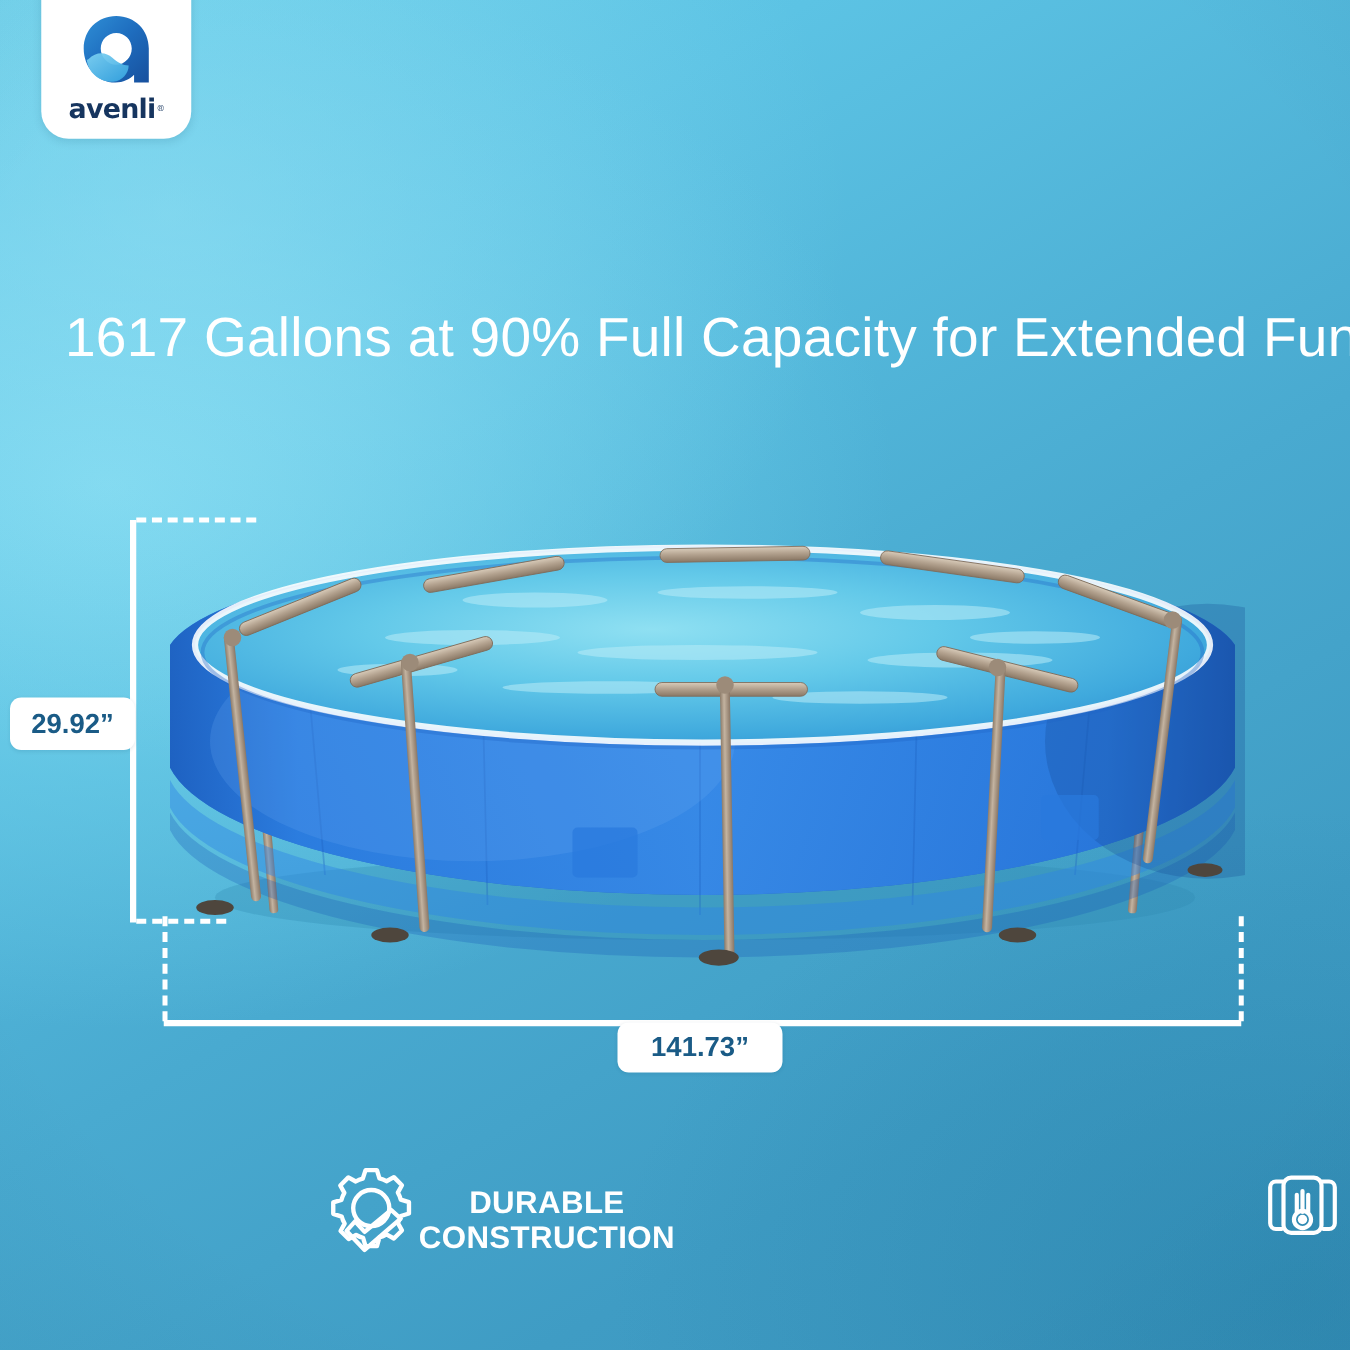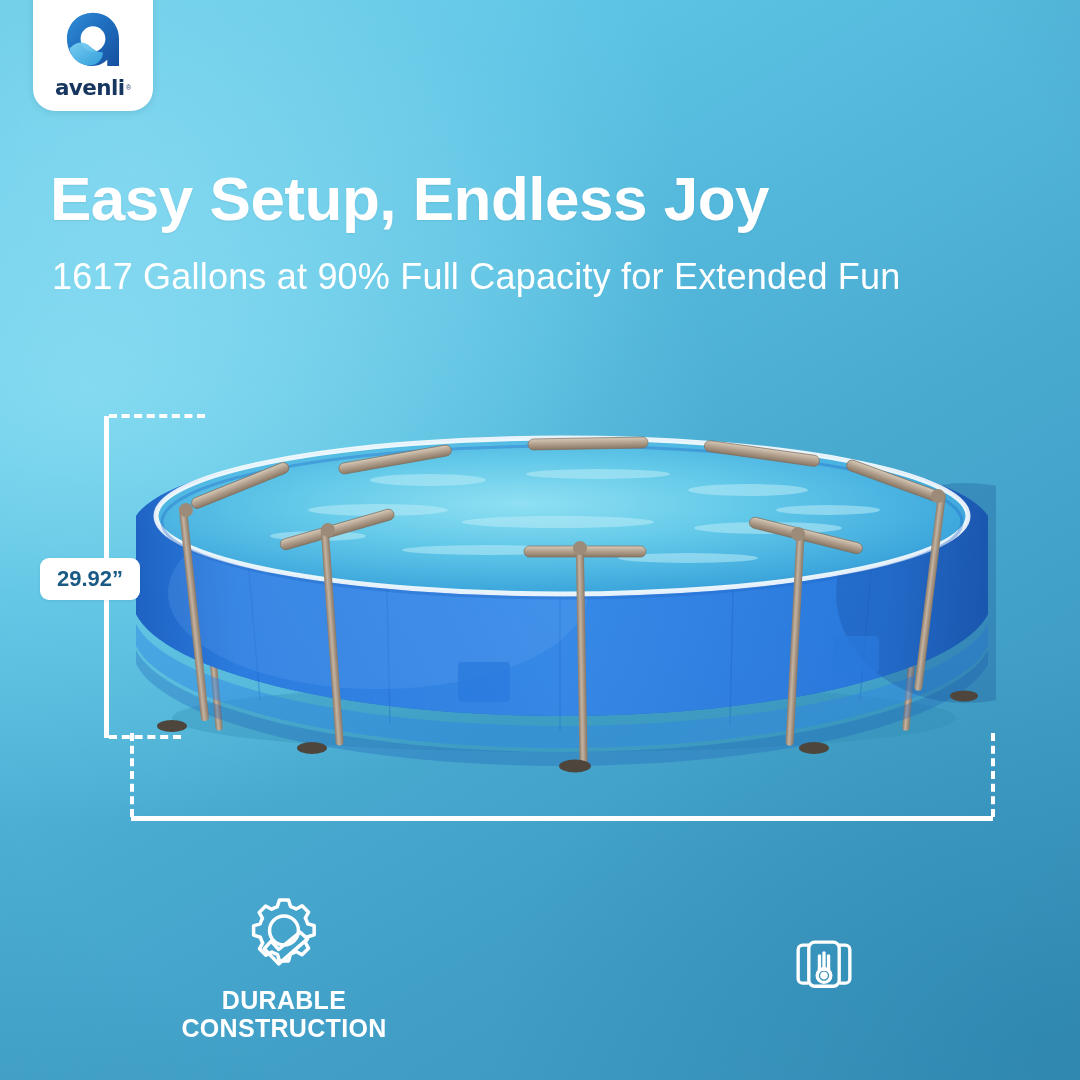--- a/index.html
+++ b/index.html
@@ -55,25 +55,26 @@
     position:absolute; left:50px; top:168px; width:995px;
     font-size:62px; line-height:1.0;
     font-weight:700; color:#ffffff;
     letter-spacing:-0.5px;
     font-family:"Liberation Sans", sans-serif;
     transform:scaleX(1.0);
     white-space:nowrap;
     text-shadow:0 1px 2px rgba(20,80,110,0.10);
   }
   #subheadline {
-    position:absolute; left:52px; top:256px; width:1000px;
-    font-size:36px; line-height:1.15;
+    position:absolute; left:52px; top:246px; width:1000px;
+    font-size:44px; line-height:1.15;
     font-weight:400; color:#ffffff;
     letter-spacing:0.2px;
     white-space:nowrap;
+    text-align:center;
   }
 
   
   #pool-figure {
     position:absolute; left:128px; top:418px;
     width:868px; height:360px;
   }
   #pool-svg { width:100%; height:100%; display:block; }
 
   
@@ -86,43 +87,42 @@
     position:absolute; width:0;
     border-left:4px dashed #ffffff;
   }
   .dim-pill {
     position:absolute;
     background:#ffffff; color:#1a5b86;
     border-radius:9px;
     font-weight:700;
     display:flex; align-items:center; justify-content:center;
     box-shadow:0 1px 3px rgba(10,60,90,0.10);
-    margin-left:32px;
   }
   #dim-height-pill { left:8px; top:558px; width:100px; height:42px; font-size:22px; }
   #dim-width-pill  { left:494px; top:818px; width:132px; height:40px; font-size:22px; }
 
   
   #dim-h-line { left:104px; top:416px; width:5px; height:322px; }
   #dim-h-tick-top { left:109px; top:414px; width:96px; }
   #dim-h-tick-bot { left:109px; top:735px; width:72px; }
 
   
   #dim-w-line { left:131px; top:816px; height:5px; width:862px; }
   #dim-w-tick-left  { left:130px; top:733px; height:84px; }
   #dim-w-tick-right { left:991px; top:733px; height:84px; }
 
   
   #features {
     position:absolute; left:0; top:880px; width:1080px; height:175px;
     display:flex;
   }
   .feature {
-    flex:1 1 0; display:flex; flex-direction:column;
-    align-items:center; justify-content:center;margin-left:28px;
+    flex:1 1 0; display:flex; flex-direction:row;
+    align-items:center; justify-content:flex-end;margin-left:28px;
   }
   .feature-icon { width:76px; height:76px; display:block; }
   .feature-label {
     margin-top:16px; text-align:center;
     color:#ffffff; font-weight:700;
     font-size:25px; line-height:1.12;
     letter-spacing:0.3px;
     white-space:pre-line;
   }
 </style>
@@ -149,21 +149,20 @@
       <path d="M50 6 C26 6 8 24 8 48 C8 72 25 92 49 92 C59 92 67 88 73 82 L73 92 L92 92 L92 48 C92 24 74 6 50 6 Z
                M50 28 C61 28 70 37 70 48 C70 59 61 69 50 69 C39 69 30 59 30 48 C30 37 39 28 50 28 Z" fill="url(#agrad)"></path>
       <path d="M14 62 C24 52 36 52 45 60 C52 66 58 70 66 70 C66 80 58 90 46 91 C28 92 14 79 12 63 Z" fill="url(#awave)" opacity="0.93"></path>
     </svg>
     <div id="logo-word-row">
       <span id="logo-word">avenli</span>
       <span id="logo-reg">®</span>
     </div>
   </div>
 
-  <div id="headline">Easy Setup, Endless Joy</div>
   <div id="subheadline">1617 Gallons at 90% Full Capacity for Extended Fun</div>
 
   <div id="pool-figure">
     <svg id="pool-svg" viewBox="0 0 868 360" preserveAspectRatio="none">
       <defs>
         <linearGradient id="wallGrad" x1="0" y1="0" x2="0" y2="1">
           <stop offset="0%" stop-color="#3d93ea"></stop>
           <stop offset="18%" stop-color="#2d80e2"></stop>
           <stop offset="60%" stop-color="#2572d8"></stop>
           <stop offset="100%" stop-color="#1f63c6"></stop>
@@ -296,20 +295,21 @@
   </div>
 
   <div class="dim-solid" id="dim-h-line"></div>
   <div class="dim-dash-h" id="dim-h-tick-top"></div>
   <div class="dim-dash-h" id="dim-h-tick-bot"></div>
   <div class="dim-pill" id="dim-height-pill">29.92”</div>
 
   <div class="dim-solid" id="dim-w-line"></div>
   <div class="dim-dash-v" id="dim-w-tick-left"></div>
   <div class="dim-dash-v" id="dim-w-tick-right"></div>
+  <div class="dim-pill" id="dim-width-pill">141.73”</div>
 
   <div id="features">
 
     <div class="feature">
       <svg class="feature-icon" viewBox="0 0 100 100">
         <g fill="none" stroke="#ffffff" stroke-width="4.6" stroke-linejoin="round" stroke-linecap="round">
           <path d="M44 8 h12 l2.6 8.6 a27 27 0 0 1 7.4 3.1 l7.8-4.3 8.5 8.5 -4.3 7.8 a27 27 0 0 1 3.1 7.4 l8.6 2.6 v12 l-8.6 2.6 a27 27 0 0 1-3.1 7.4 l4.3 7.8 -8.5 8.5 -7.8-4.3 a27 27 0 0 1-7.4 3.1 L56 88 H44 l-2.6-8.6 a27 27 0 0 1-7.4-3.1 l-7.8 4.3 -8.5-8.5 4.3-7.8 a27 27 0 0 1-3.1-7.4 L10 54 V42 l8.6-2.6 a27 27 0 0 1 3.1-7.4 l-4.3-7.8 8.5-8.5 7.8 4.3 a27 27 0 0 1 7.4-3.1 Z"></path>
           <circle cx="50" cy="48" r="19"></circle>
         </g>
         <g fill="none" stroke="#ffffff" stroke-width="4.6" stroke-linejoin="round" stroke-linecap="round">

